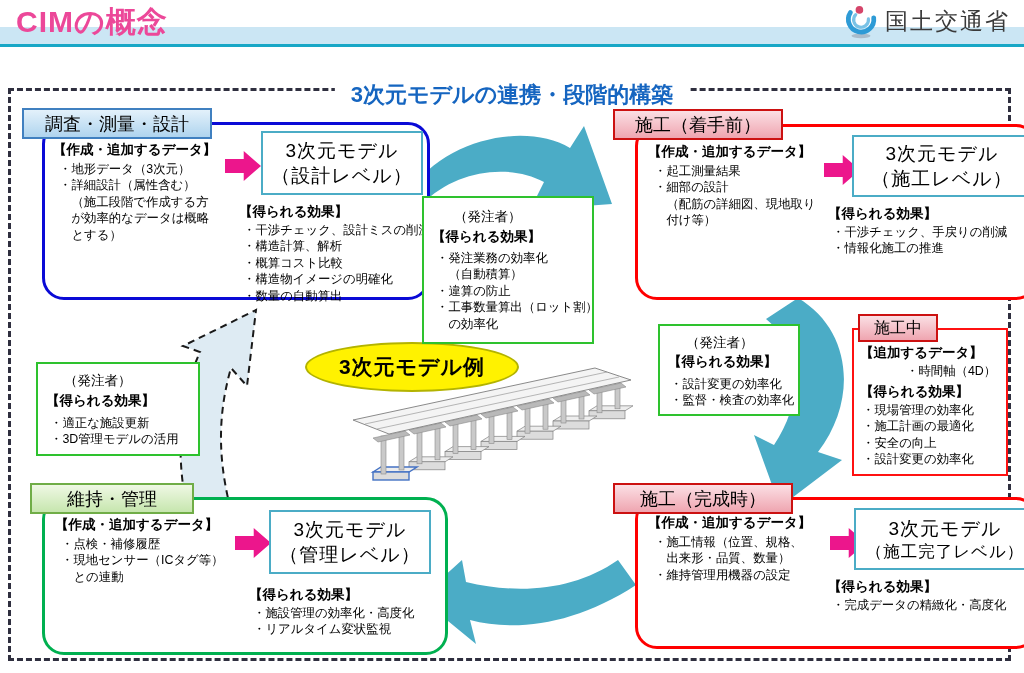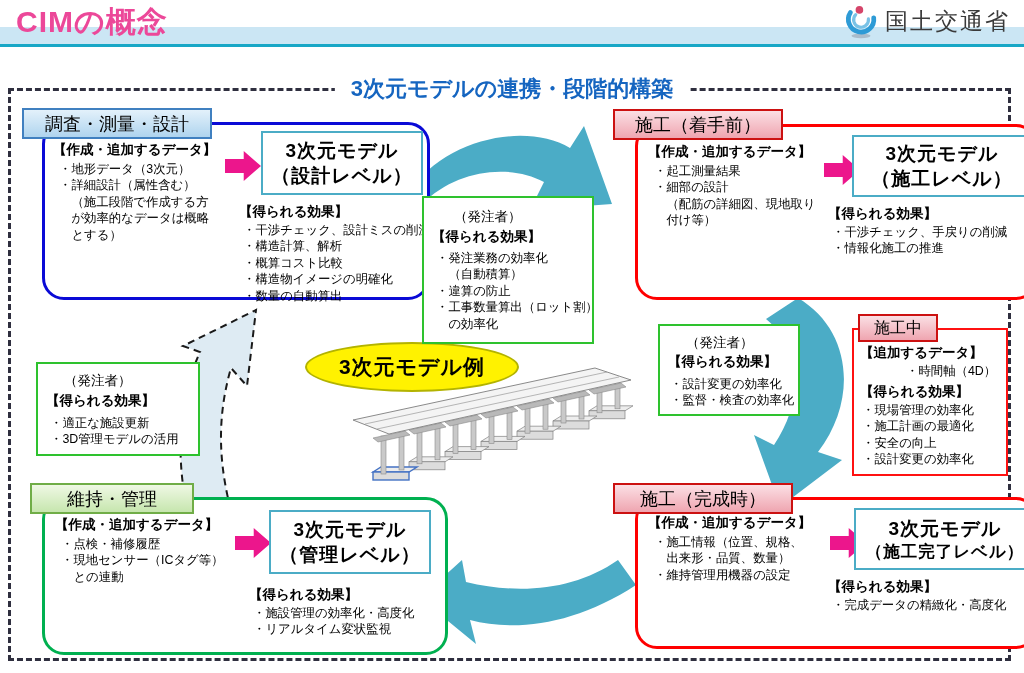--- a/index.html
+++ b/index.html
@@ -7,40 +7,40 @@
           font-family:"Liberation Sans","DejaVu Sans",sans-serif;color:#000;}
   .abs{position:absolute;}
   
   .hdr-band{position:absolute;left:0;top:27px;width:1024px;height:17px;background:#CBE6F4;}
   .hdr-line{position:absolute;left:0;top:44px;width:1024px;height:3px;background:#18A7C6;}
   .hdr-title{position:absolute;left:16px;top:2px;font-size:30px;font-weight:bold;color:#ec4899;letter-spacing:1px;z-index:7;}
   .hdr-logo{position:absolute;right:14px;top:3px;display:flex;align-items:center;gap:6px;z-index:7;}
   .hdr-agency{font-size:23px;color:#3A3A3A;letter-spacing:2px;}
   
   .frame{position:absolute;left:8px;top:88px;width:1003px;height:573px;border:3px dashed #2F2F3F;box-sizing:border-box;z-index:0;}
-  .frame-title{position:absolute;left:50%;top:74px;transform:translateX(-50%);background:#fff;padding:0 16px;
+  .frame-title{position:absolute;left:50%;top:80px;transform:translateX(-50%);background:#fff;padding:0 16px;
                font-size:22px;font-weight:bold;color:#1565C0;white-space:nowrap;z-index:5;}
   
   .tab{position:absolute;display:flex;align-items:center;justify-content:center;font-size:18px;color:#000;
        box-sizing:border-box;z-index:6;white-space:nowrap;}
   .t-blue{background:linear-gradient(180deg,#E3F1FB 0%,#AFD4EE 100%);border:2px solid #4080C0;}
   .t-pink{background:linear-gradient(180deg,#FBDFE4 0%,#EFA5B0 100%);border:2px solid #CC1111;}
   .t-green{background:linear-gradient(180deg,#EFF8E4 0%,#C6E6AE 100%);border:2px solid #70AD47;}
   
   .stage{position:absolute;background:#fff;box-sizing:border-box;z-index:4;border-radius:22px;margin-left:28px;}
   .b-blue{border:3.5px solid #0A0AD6;}
   .b-red{border:3px solid #FF0000;}
   .b-green{border:3px solid #00B050;}
   .sq-red{position:absolute;background:#fff;box-sizing:border-box;z-index:4;border:2.5px solid #FF1111;}
   .greenbox{position:absolute;border:2px solid #2EC22E;background:#fff;box-sizing:border-box;z-index:4;}
   .heading{position:absolute;font-weight:bold;font-size:13.5px;white-space:nowrap;}
   .list{position:absolute;}
   .li{font-size:12.4px;line-height:1.32;white-space:nowrap;}
   .model{position:absolute;border:2px solid #4BACC6;background:#fff;display:flex;flex-direction:column;
-         align-items:center;justify-content:center;text-align:center;z-index:5;box-sizing:border-box;font-weight:bold;}
+         align-items:center;justify-content:center;text-align:center;z-index:5;box-sizing:border-box;}
   .model .ml{font-size:19px;line-height:1.32;letter-spacing:1px;}
   .model .small{font-size:16.5px;}
   .parrow{position:absolute;background:#EC168C;width:36px;height:30px;z-index:5;
           clip-path:polygon(0 27%,52% 27%,52% 0,100% 50%,52% 100%,52% 73%,0 73%);}
   .arr{position:absolute;z-index:1;}
   
   .ellipse{position:absolute;left:305px;top:342px;width:210px;height:46px;background:#FFF200;
            border:2px solid #B3B300;border-radius:50%;display:flex;align-items:center;justify-content:center;
            font-size:21px;font-weight:bold;letter-spacing:1px;z-index:3;}
   .otitle{position:absolute;font-size:13.5px;white-space:nowrap;}

